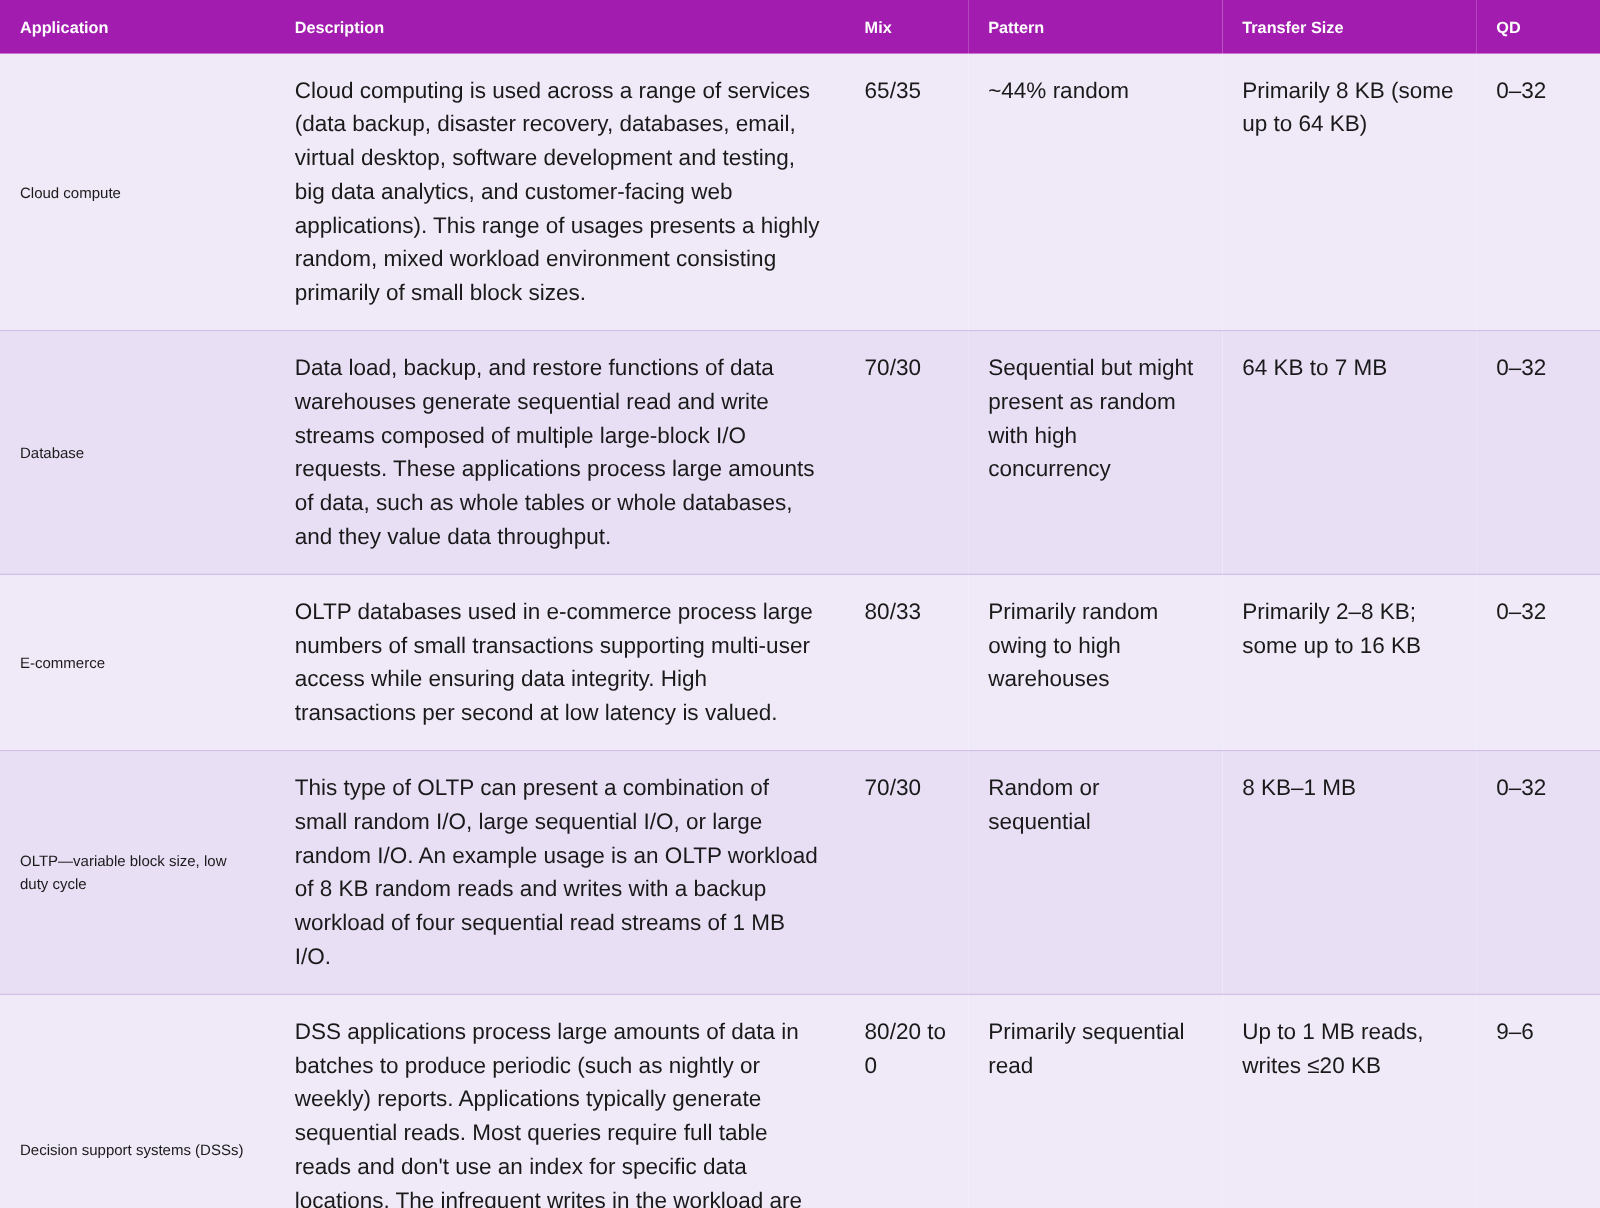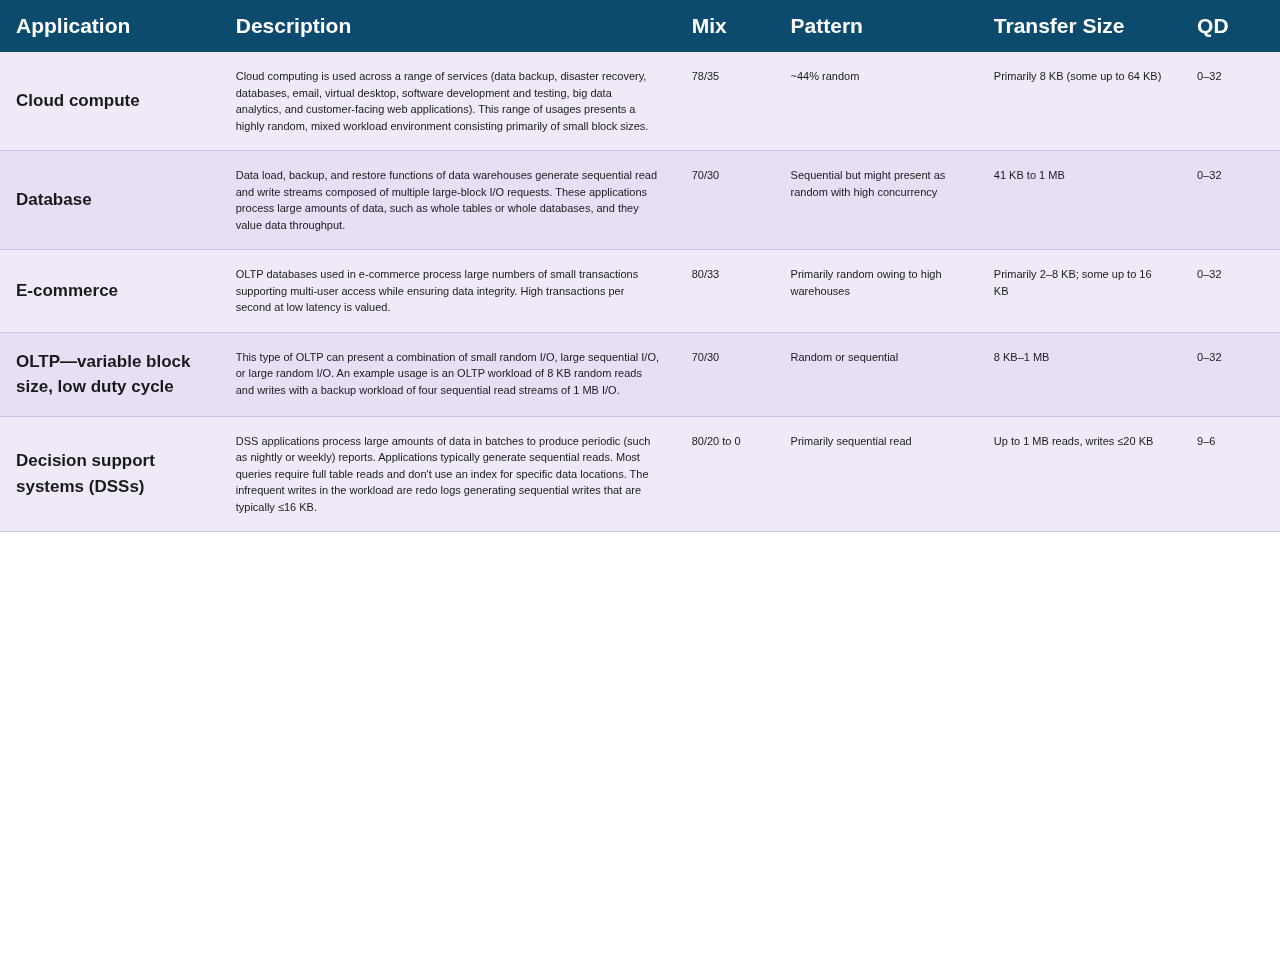--- a/index.html
+++ b/index.html
@@ -28,52 +28,52 @@
     }
 
     col.col-application { width: 200px; }
     col.col-description { width: 415px; }
     col.col-mix { width: 90px; }
     col.col-pattern { width: 185px; }
     col.col-transfer { width: 185px; }
     col.col-qd { width: 90px; }
 
     thead tr th {
-      background-color: #0c4a6e;
+      background-color: #a21caf;
       color: #ffffff;
       font-weight: bold;
       padding: 14px 16px;
       text-align: left;
-      font-size: 21px;
+      font-size: 13px;
       vertical-align: middle;
       margin-top: 20px;
     }
 
     tbody tr {
       border-bottom: 1px solid #d0c0e8;
     }
 
     tbody tr:nth-child(odd) {
       background-color: #f0eaf8;
     }
 
     tbody tr:nth-child(even) {
       background-color: #e8dff5;
     }
 
     tbody td {
       padding: 16px 16px;
       vertical-align: top;
       line-height: 1.5;
-      font-size: 11px;
+      font-size: 18px;
     }
 
     tbody td:first-child {
-      font-size: 17px;
-      font-weight: bold;
+      font-size: 12px;
+      font-weight: normal;
       vertical-align: middle;
       margin-top: 45px;
     }
   </style>
 </head>
 <body>
 
 <div class="table-container">
   <table>
     <colgroup>
@@ -91,31 +91,31 @@
         <th>Mix</th>
         <th>Pattern</th>
         <th>Transfer Size</th>
         <th>QD</th>
       </tr>
     </thead>
     <tbody id="table-body">
     <tr>
           <td>Cloud compute</td>
           <td>Cloud computing is used across a range of services (data backup, disaster recovery, databases, email, virtual desktop, software development and testing, big data analytics, and customer-facing web applications). This range of usages presents a highly random, mixed workload environment consisting primarily of small block sizes.</td>
-          <td>78/35</td>
+          <td>65/35</td>
           <td>~44% random</td>
           <td>Primarily 8 KB (some up to 64 KB)</td>
           <td>0–32</td>
         </tr>
         <tr>
           <td>Database</td>
           <td>Data load, backup, and restore functions of data warehouses generate sequential read and write streams composed of multiple large-block I/O requests. These applications process large amounts of data, such as whole tables or whole databases, and they value data throughput.</td>
           <td>70/30</td>
           <td>Sequential but might present as random with high concurrency</td>
-          <td>41 KB to 1 MB</td>
+          <td>64 KB to 7 MB</td>
           <td>0–32</td>
         </tr>
         <tr>
           <td>E-commerce</td>
           <td>OLTP databases used in e-commerce process large numbers of small transactions supporting multi-user access while ensuring data integrity. High transactions per second at low latency is valued.</td>
           <td>80/33</td>
           <td>Primarily random owing to high warehouses</td>
           <td>Primarily 2–8 KB; some up to 16 KB</td>
           <td>0–32</td>
         </tr>

